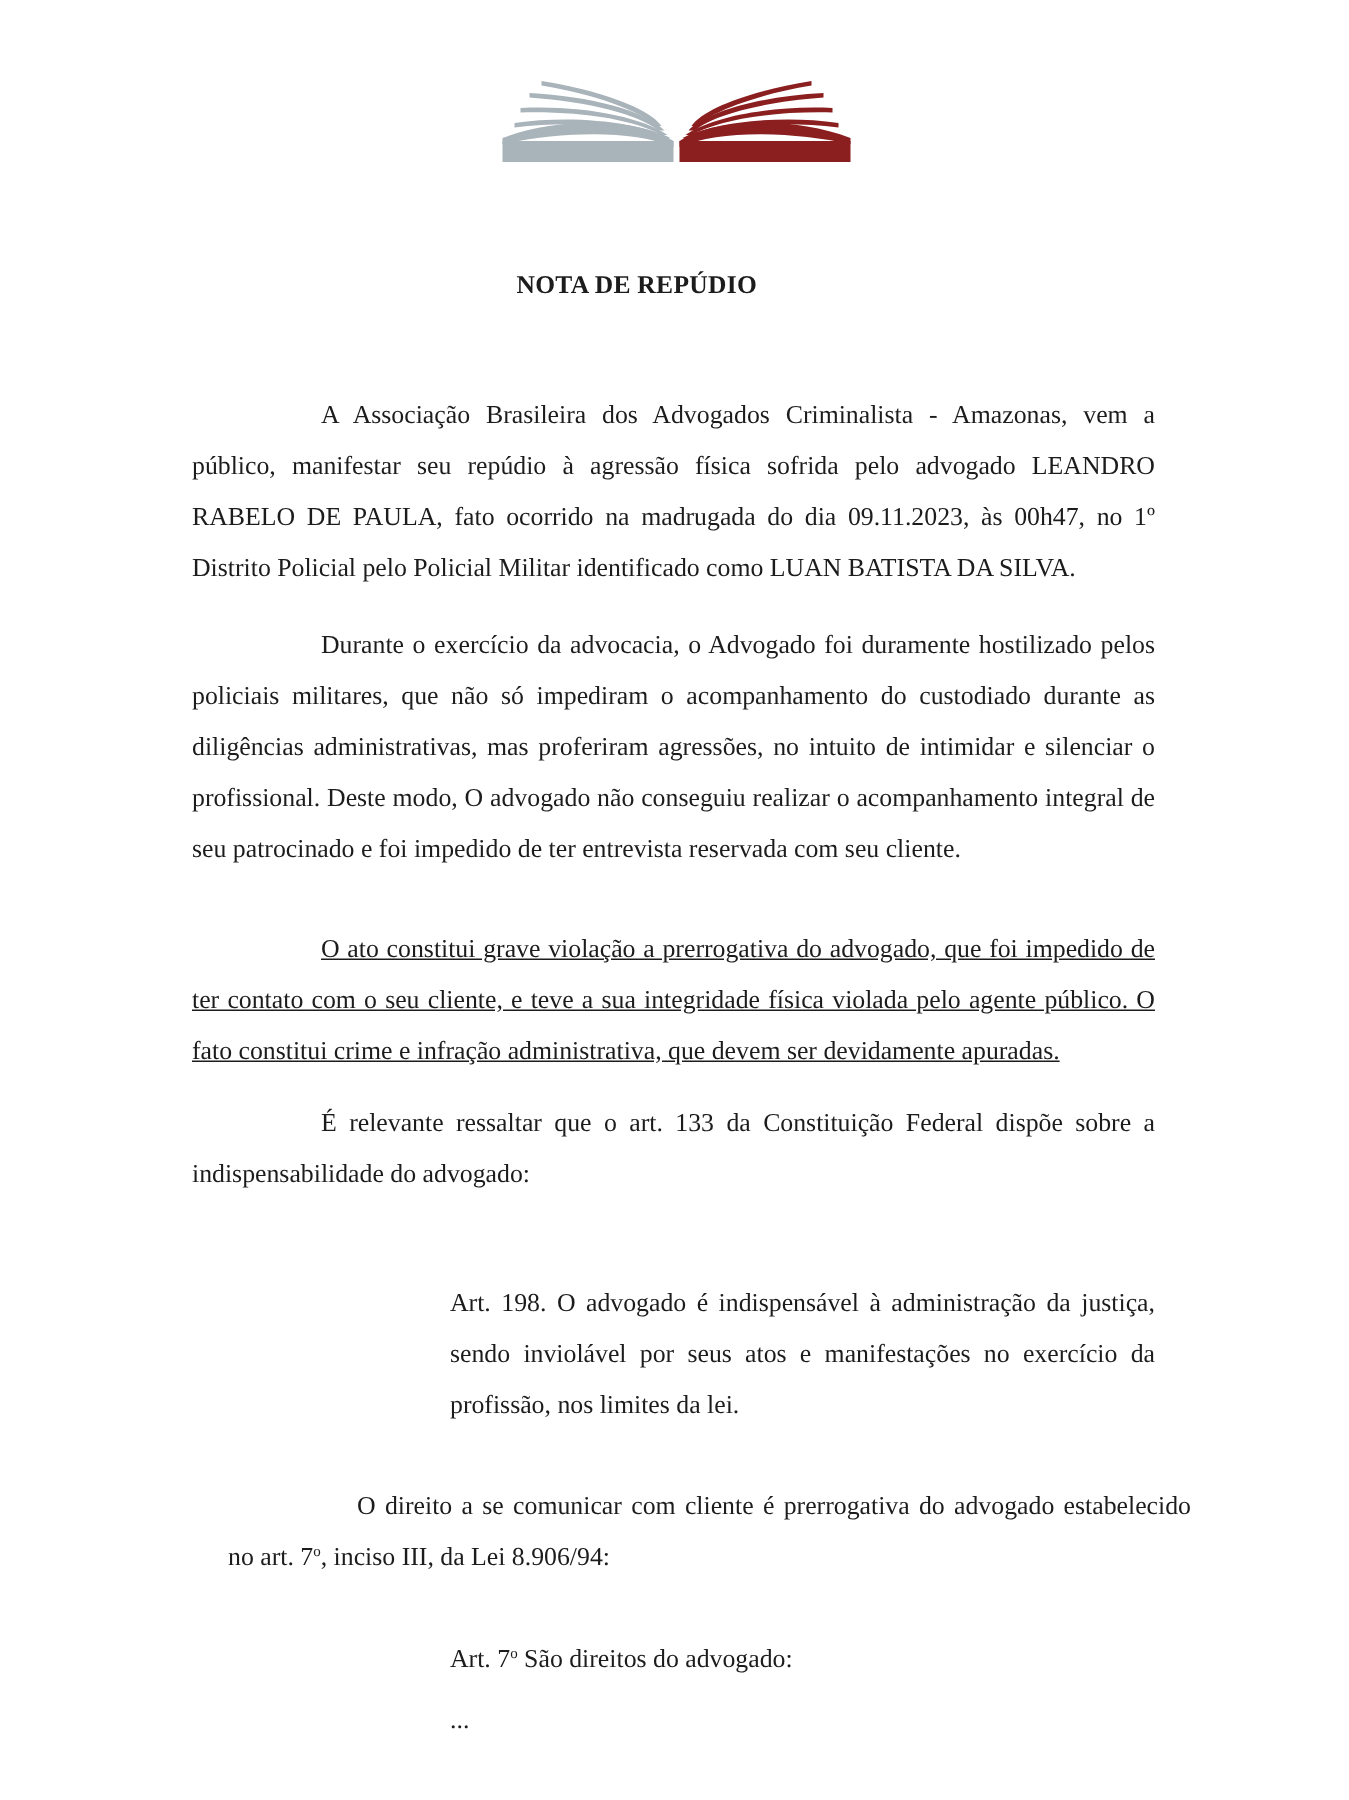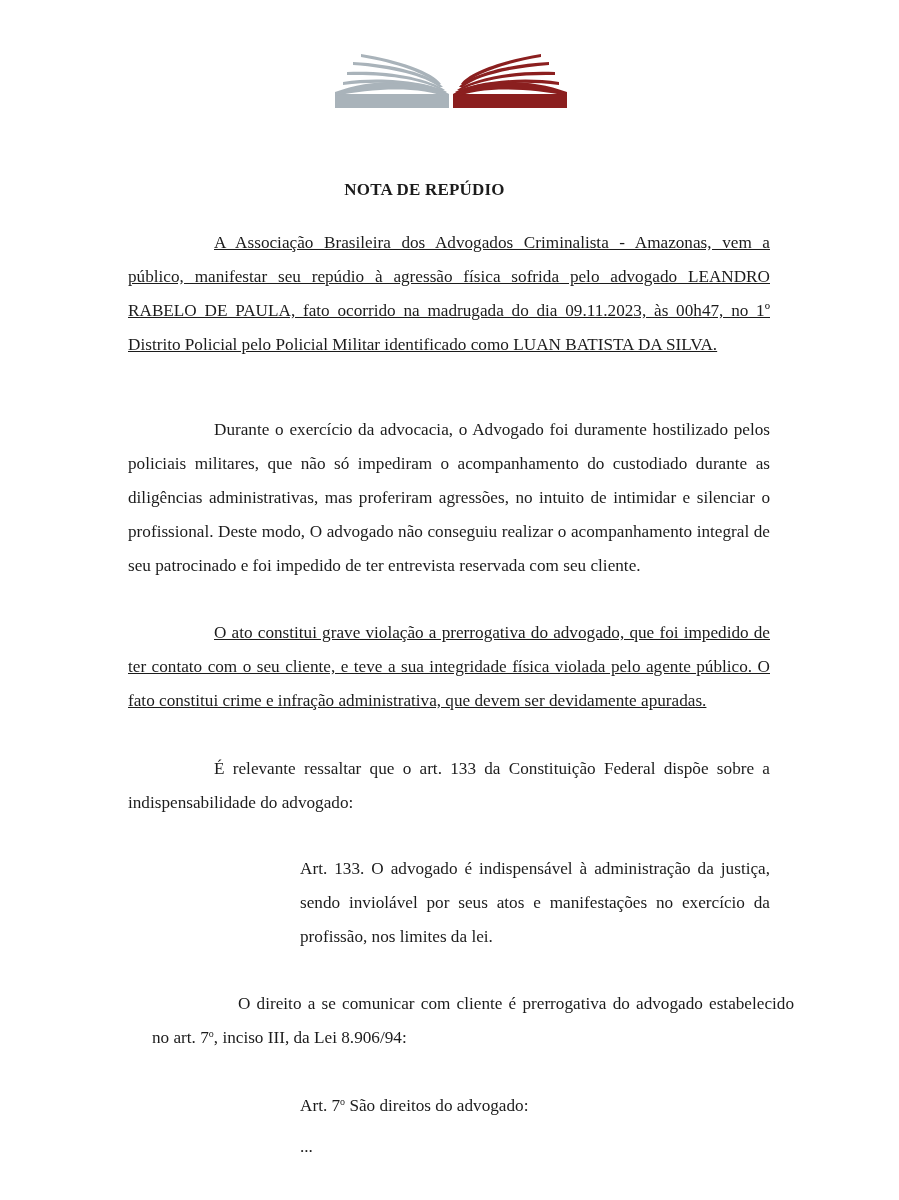--- a/index.html
+++ b/index.html
@@ -34,27 +34,27 @@
       <path d="M122 40 C141 30 186 24 226 30 L226 33 C186 28 146 32 126 41 Z"></path>
       <path d="M124 38 C141 26 181 18 222 20 L222 23 C181 22 146 28 128 38 Z"></path>
       <path d="M126 35 C138 22 176 12 216 10 L216 13 C176 16 144 24 130 35 Z"></path>
       <path d="M128 32 C136 20 170 8 208 2 L208 5 C172 11 142 22 132 32 Z"></path>
     </g>
   </svg>
 </div>
 
 <div class="title">NOTA DE REPÚDIO</div>
 
-<div class="para" style="top:226px;text-decoration:underline;"><span class="indent"></span><span>A Associação Brasileira dos Advogados Criminalista - Amazonas, vem a público, manifestar seu repúdio à agressão física sofrida pelo advogado LEANDRO RABELO DE PAULA, fato ocorrido na madrugada do dia 09.11.2023, às 00h47, no 1º Distrito Policial pelo Policial Militar identificado como LUAN BATISTA DA SILVA.</span></div>
+<div class="para" style="top:260px;"><span class="indent"></span><span>A Associação Brasileira dos Advogados Criminalista - Amazonas, vem a público, manifestar seu repúdio à agressão física sofrida pelo advogado LEANDRO RABELO DE PAULA, fato ocorrido na madrugada do dia 09.11.2023, às 00h47, no 1º Distrito Policial pelo Policial Militar identificado como LUAN BATISTA DA SILVA.</span></div>
 
 <div class="para" style="top:413px;"><span class="indent"></span><span>Durante o exercício da advocacia, o Advogado foi duramente hostilizado pelos policiais militares, que não só impediram o acompanhamento do custodiado durante as diligências administrativas, mas proferiram agressões, no intuito de intimidar e silenciar o profissional. Deste modo, O advogado não conseguiu realizar o acompanhamento integral de seu patrocinado e foi impedido de ter entrevista reservada com seu cliente.</span></div>
 
 <div class="para" style="top:616px;text-decoration:underline;"><span class="indent"></span><span>O ato constitui grave violação a prerrogativa do advogado, que foi impedido de ter contato com o seu cliente, e teve a sua integridade física violada pelo agente público. O fato constitui crime e infração administrativa, que devem ser devidamente apuradas.</span></div>
 
-<div class="para" style="top:752px;"><span class="indent"></span><span>É relevante ressaltar que o art. 133 da Constituição Federal dispõe sobre a indispensabilidade do advogado:</span></div>
+<div class="para" style="top:732px;"><span class="indent"></span><span>É relevante ressaltar que o art. 133 da Constituição Federal dispõe sobre a indispensabilidade do advogado:</span></div>
 
-<div class="quote" style="top:852px;">Art. 133. O advogado é indispensável à administração da justiça, sendo inviolável por seus atos e manifestações no exercício da profissão, nos limites da lei.</div>
+<div class="quote" style="top:852px;">Art. 198. O advogado é indispensável à administração da justiça, sendo inviolável por seus atos e manifestações no exercício da profissão, nos limites da lei.</div>
 
 <div class="para" style="top:987px;margin-left:24px;"><span class="indent"></span><span>O direito a se comunicar com cliente é prerrogativa do advogado estabelecido no art. 7</span><sup>o</sup><span>, inciso III, da Lei 8.906/94:</span></div>
 
 <div class="quote" style="top:1073px;margin-top:16px;"><span>Art. 7</span><sup>o</sup><span> São direitos do advogado:</span></div>
 
 <div class="quote" style="top:1130px;">...</div>
 
 </body></html>

